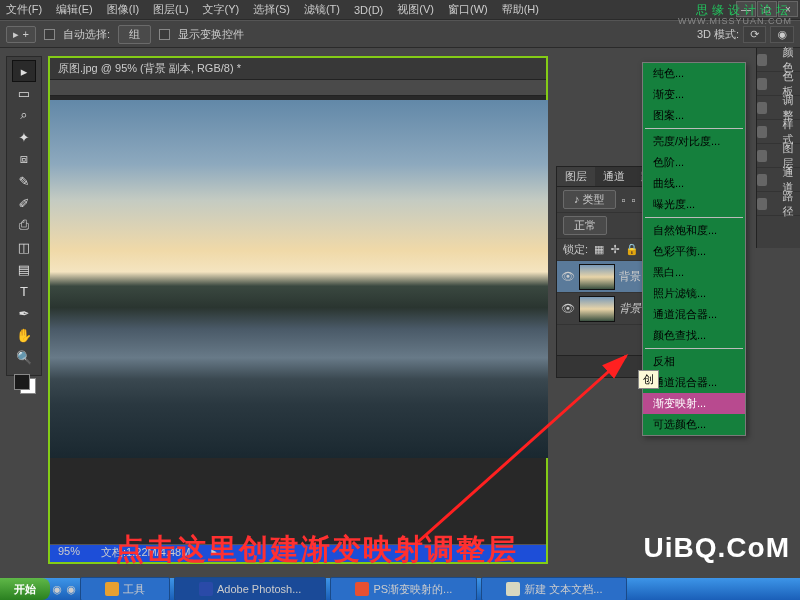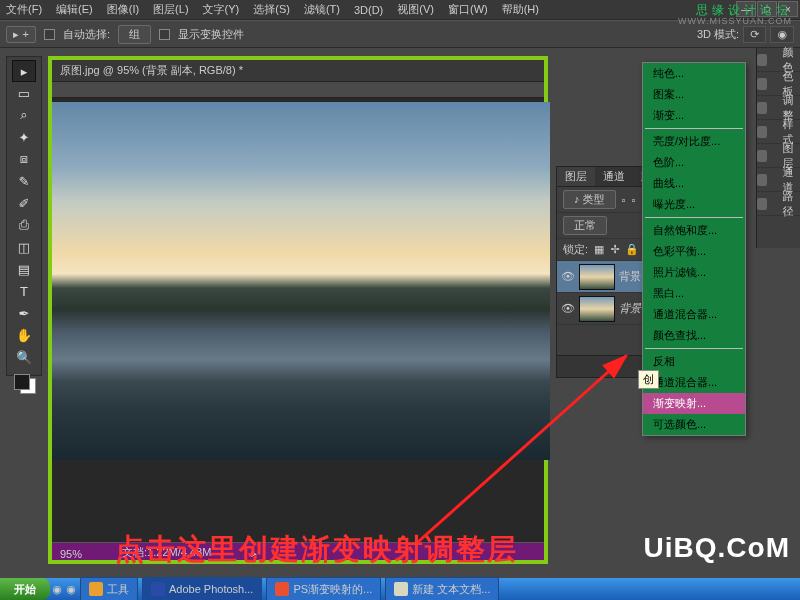--- a/index.html
+++ b/index.html
@@ -13,25 +13,25 @@
 .chk{width:11px;height:11px;border:1px solid #888;background:#3a3a3a;display:inline-block}
 .sel{border:1px solid #6a6a6a;background:#4a4a4a;padding:1px 10px;border-radius:2px}
 .toolbg{position:absolute;left:6px;top:56px;width:36px;height:320px;background:#3e3e3e;border:1px solid #2a2a2a}
 .toolbox{position:absolute;left:12px;top:60px;width:28px;display:flex;flex-direction:column}
 .toolrow{display:flex;height:22px}
 .tcell{width:24px;height:22px;display:flex;align-items:center;justify-content:center;color:#ddd;font-size:13px;position:relative}
 .tcell.sel2{background:#2a2a2a;border:1px solid #111}
 .swatch{width:26px;height:24px;position:relative;margin-top:4px}
 .swf{position:absolute;width:16px;height:16px;background:#1a1a1a;border:1px solid #888;left:2px;top:2px;z-index:2}
 .swb{position:absolute;width:16px;height:16px;background:#fff;border:1px solid #888;right:2px;bottom:2px}
-.doc{position:absolute;left:48px;top:56px;width:500px;height:508px;background:#282828;border:4px solid #84cc16}
+.doc{position:absolute;left:48px;top:56px;width:500px;height:508px;background:#282828;border:2px solid #84cc16}
 .doctab{height:22px;background:#383838;display:flex;align-items:center;padding:0 8px;border-bottom:1px solid #222}
 .ruler-h{height:16px;background:#4a4a4a;border-bottom:1px solid #222}
 .canvas{width:498px;height:358px;margin:4px auto 0;background:linear-gradient(to bottom,#6288a8 0%,#8da9be 18%,#c4cbc2 28%,#f0d9a8 42%,#f4e4c0 48%,#3a4840 52%,#2a3530 58%,#4a5a68 64%,#687a88 72%,#3a4850 78%,#2a3840 85%,#1a2830 100%)}
-.statusbar{position:absolute;bottom:0;left:0;right:0;height:18px;background:#701a75;border-top:1px solid #555;display:flex;align-items:flex-end;padding:0 8px;gap:40px}
+.statusbar{position:absolute;bottom:0;left:0;right:0;height:18px;background:#1d4ed8;border-top:1px solid #555;display:flex;align-items:flex-start;padding:0 8px;gap:21px}
 .layerpanel{position:absolute;left:556px;top:166px;width:188px;background:#3e3e3e;border:1px solid #222}
 .paneltabs{height:20px;background:#333;display:flex;align-items:center;border-bottom:1px solid #222}
 .ptab{padding:0 8px;height:100%;display:flex;align-items:center}
 .ptab.act{background:#3e3e3e}
 .panelrow{display:flex;align-items:center;padding:3px 6px;gap:6px;border-bottom:1px solid #333}
 .layerrow{display:flex;align-items:center;height:32px;border-bottom:1px solid #333;padding:0 4px;gap:4px}
 .eye{width:14px;height:14px;display:flex;align-items:center;justify-content:center}
 .thumb{width:36px;height:26px;background:linear-gradient(to bottom,#7a9ab8,#e8d4a8,#3a5040);border:1px solid #111}
 .layerbot{height:22px;background:#353535;display:flex;align-items:center;justify-content:flex-end;gap:10px;padding:0 6px;border-top:1px solid #222}
 .adjmenu{position:absolute;left:642px;top:62px;width:104px;background:#15803d;border:1px solid #7a7a7a;box-shadow:2px 2px 6px rgba(0,0,0,.4);color:#000}
@@ -39,21 +39,21 @@
 .adjmenu .sep{height:1px;background:#bbb;padding:0;margin:2px 2px}
 .adjmenu .hl{background:#b84a8f;color:#fff}
 .tooltip{position:absolute;left:638px;top:370px;background:#fdf9d8;border:1px solid #888;padding:1px 4px;color:#000;font-size:11px}
 .rightbar{position:absolute;right:0;top:48px;width:44px;height:200px;background:#3e3e3e;border-left:1px solid #222}
 .ritem{height:24px;display:flex;align-items:center;justify-content:center;gap:16px;border-bottom:1px solid #333;font-size:10px}
 .ricon{width:12px;height:12px;background:#666;border-radius:2px}
 .redtext{position:absolute;left:115px;top:530px;color:#ff3030;font-size:29px;font-weight:bold;letter-spacing:2px}
 .arrow{position:absolute;left:418px;top:352px;pointer-events:none}
 .taskbar{position:absolute;bottom:0;left:0;right:0;height:22px;background:linear-gradient(to bottom,#3d95e8,#1a5fb8);display:flex;align-items:center;z-index:50}
 .start{height:100%;padding:0 14px;background:linear-gradient(to bottom,#5fb848,#2a8020);color:#fff;font-weight:bold;display:flex;align-items:center;border-radius:0 8px 8px 0}
-.task{height:24px;margin:0 2px;padding:0 8px;background:#2a6ec8;border:1px solid #1a4a88;display:flex;align-items:center;gap:4px;color:#fff;font-size:11px;border-radius:2px}
+.task{height:24px;margin:0 2px;padding:0 24px;background:#2a6ec8;border:1px solid #1a4a88;display:flex;align-items:center;gap:4px;color:#fff;font-size:11px;border-radius:2px}
 .task.act2{background:#1a4a98}
 .ticon{width:14px;height:14px;background:#e8a030;border-radius:2px}
 .logo{position:absolute;right:10px;bottom:36px;color:#fff;font-size:28px;font-weight:bold;letter-spacing:1px}
 .winctl{position:absolute;right:2px;top:1px;display:flex;gap:1px}
 .winbtn{width:20px;height:16px;background:#4a4a4a;border:1px solid #666;display:flex;align-items:center;justify-content:center;font-size:10px}
 .opt3d{margin-left:auto;display:flex;align-items:center;gap:4px}
 .d3sel{border:1px solid #555;background:#3e3e3e;padding:1px 6px}
 .ql{width:14px;height:20px;display:flex;align-items:center;justify-content:center}
 </style>
 </head>
@@ -189,32 +189,32 @@
   <div style="height:30px"></div>
   <div class="layerbot">
     <span>⇔</span>
     <span>fx</span>
     <span>◐</span>
   </div>
 </div>
 
 <div class="adjmenu">
   <div>纯色...</div>
+  <div>渐变...</div>
   <div>图案...</div>
-  <div>渐变...</div>
   <div class="sep"></div>
   <div>亮度/对比度...</div>
   <div>色阶...</div>
   <div>曲线...</div>
   <div>曝光度...</div>
   <div class="sep"></div>
   <div>自然饱和度...</div>
   <div>色彩平衡...</div>
+  <div>黑白...</div>
   <div>照片滤镜...</div>
-  <div>黑白...</div>
   <div>通道混合器...</div>
   <div>颜色查找...</div>
   <div class="sep"></div>
   <div>反相</div>
   <div>通道混合器...</div>
   <div class="hl">渐变映射...</div>
   <div>可选颜色...</div>
 </div>
 
 <div class="tooltip">创</div>

